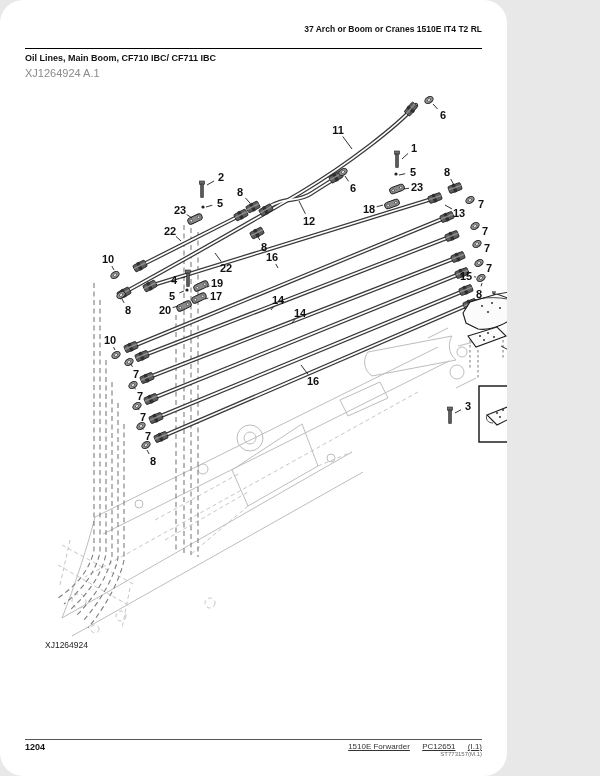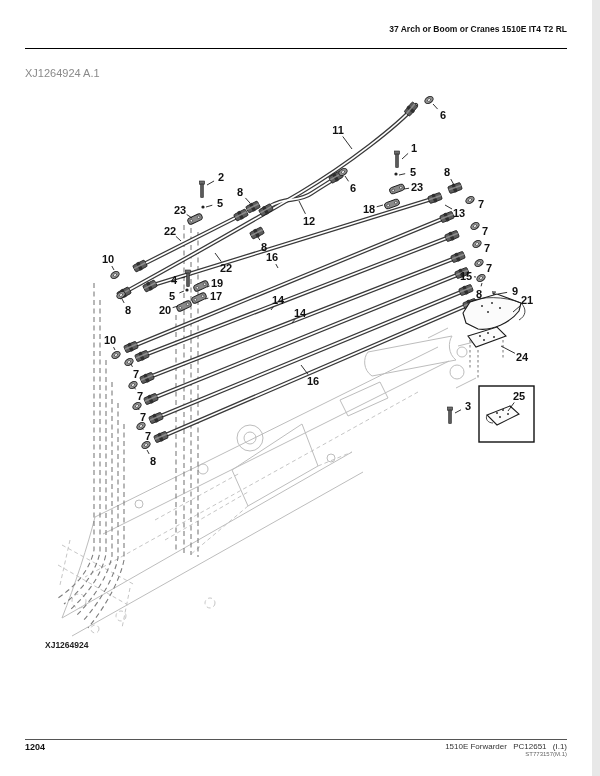--- a/index.html
+++ b/index.html
@@ -1,30 +1,30 @@
 <!DOCTYPE html>
 <html><head>
 <meta charset="utf-8">
 <style>
   html,body{margin:0;padding:0;background:#e8e8e8;}
-  #page{position:relative;width:592px;height:776px;background:#ffffff;overflow:hidden;
-        font-family:"Liberation Sans",sans-serif;color:#111;}
+  #page{position:relative;width:507px;height:776px;background:#ffffff;overflow:hidden;
+        font-family:"Liberation Sans",sans-serif;color:#111;border-radius:23px;}
   
   #hdr-right{position:absolute;top:24px;left:25px;right:25px;text-align:right;
              font-size:8.5px;font-weight:bold;line-height:11px;color:#111;}
   #hdr-rule{position:absolute;top:48px;left:25px;right:25px;height:0;border-top:1.6px solid #000;}
   #hdr-title{position:absolute;top:53px;left:25px;font-size:9px;font-weight:bold;color:#111;}
   #hdr-code{position:absolute;top:67px;left:25px;font-size:11px;color:#8a8a8a;}
   
-  #fig-caption{position:absolute;top:640px;left:45px;font-size:8.5px;font-weight:bold;color:#222;}
+  #fig-caption{position:absolute;top:640px;left:45px;font-size:8.5px;font-weight:normal;color:#222;}
   
   #ftr-rule{position:absolute;top:739px;left:25px;right:25px;border-top:1px solid #555;}
   #ftr-page{position:absolute;top:742px;left:25px;font-size:9px;font-weight:bold;color:#111;}
   #ftr-right{position:absolute;top:742px;right:25px;font-size:8px;color:#333;}
-  #ftr-right span{margin-left:4px;}
+  #ftr-right span{margin-left:10px;text-decoration:underline;}
   #ftr-code{position:absolute;top:751px;right:25px;font-size:6px;color:#666;}
   
   #art{position:absolute;top:0;left:0;}
   .callout{font:bold 11px "Liberation Sans",sans-serif;fill:#111;text-anchor:middle;}
   .leader{stroke:#1c1c1c;stroke-width:0.9;}
   .hose{stroke:#3a3a3a;stroke-width:4.2;fill:none;stroke-linecap:round;}
   .hosein{stroke:#ffffff;stroke-width:1.7;fill:none;stroke-linecap:round;}
   .struct{stroke:#bdbdbd;stroke-width:1;fill:none;}
   .structd{stroke:#c6c6c6;stroke-width:1;fill:none;stroke-dasharray:4 3;}
   .guide{stroke:#7d7d7d;stroke-width:1.1;fill:none;stroke-dasharray:5 3.5;}
@@ -35,20 +35,21 @@
 </style>
 </head>
 <body>
 
 <div id="page">
 
   <div id="hdr-right">
     <div>37 Arch or Boom or Cranes 1510E IT4 T2 RL</div>
   </div>
   <div id="hdr-rule"></div>
+  <div id="hdr-title">Oil Lines, Main Boom, CF710 IBC/ CF711 IBC</div>
   <div id="hdr-code">XJ1264924 A.1</div>
 
   <svg id="art" width="600" height="776" viewBox="0 0 600 776">
 
     <defs>
       <g id="fitting">
         <rect x="-6.5" y="-3.6" width="13" height="7.2" rx="1.2" fill="#5c5c5c" stroke="#1c1c1c" stroke-width="0.8"></rect>
         <rect x="-2.2" y="-4.4" width="3.4" height="8.8" rx="1" fill="#2f2f2f"></rect>
         <rect x="-6.5" y="-1.2" width="13" height="1.6" fill="#9a9a9a" opacity="0.8"></rect>
       </g>

